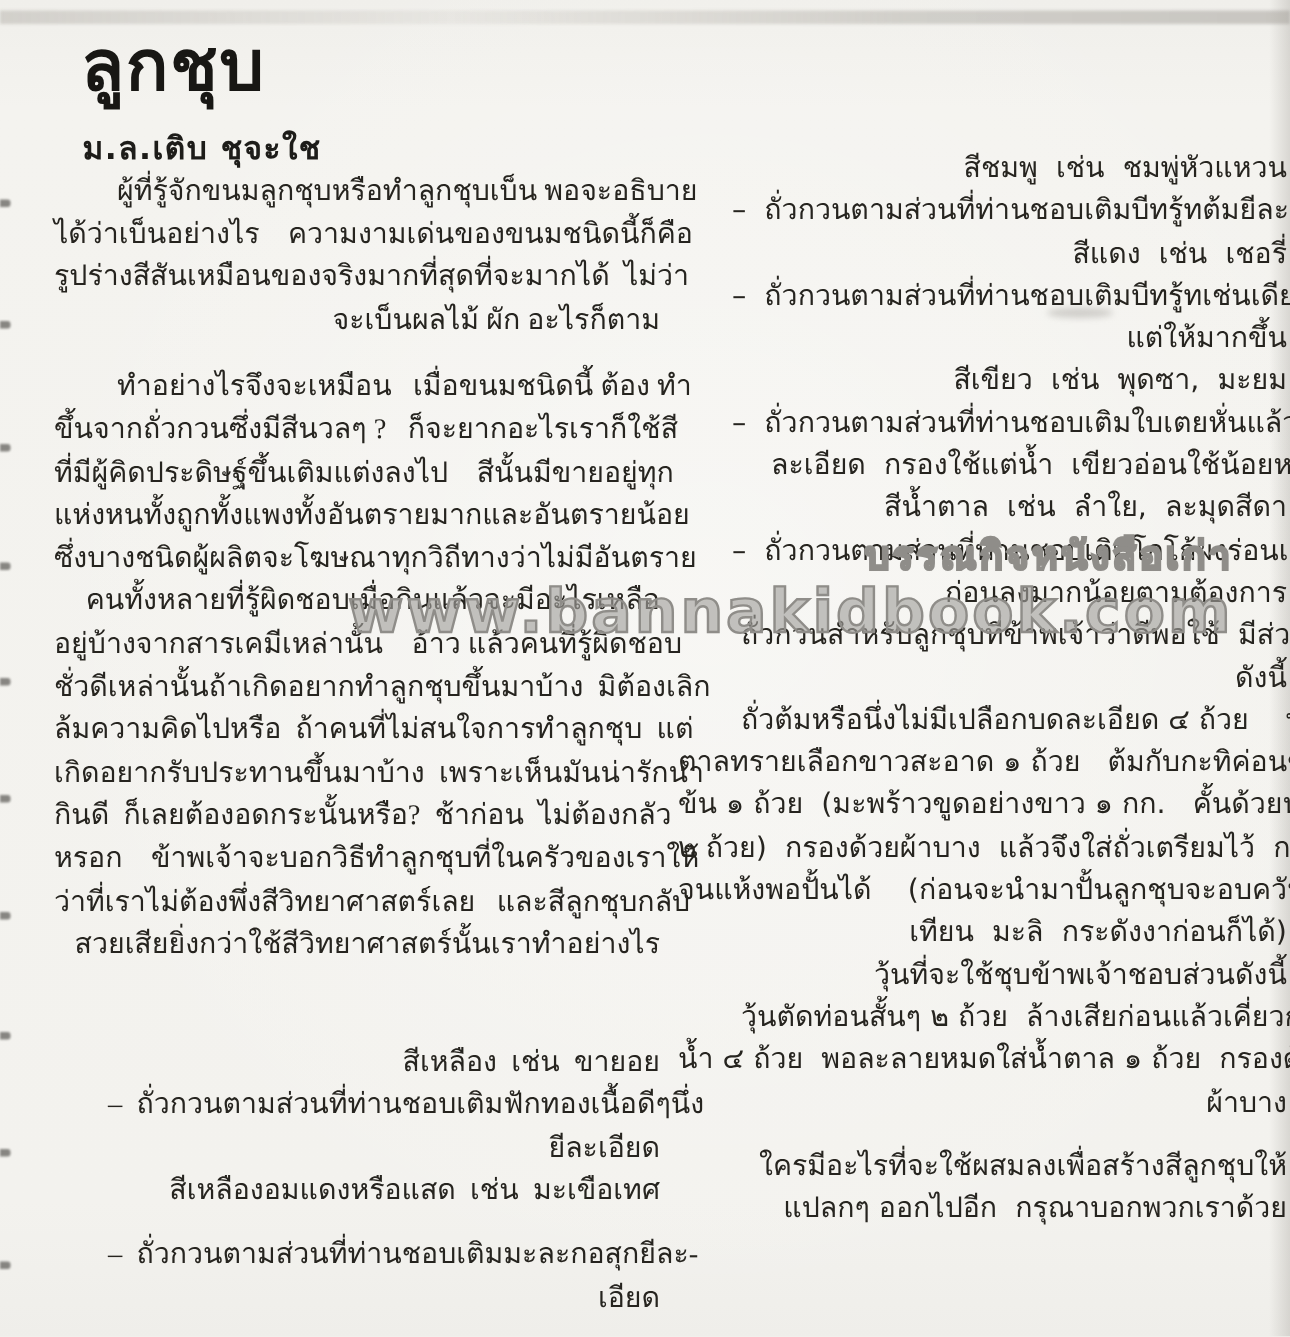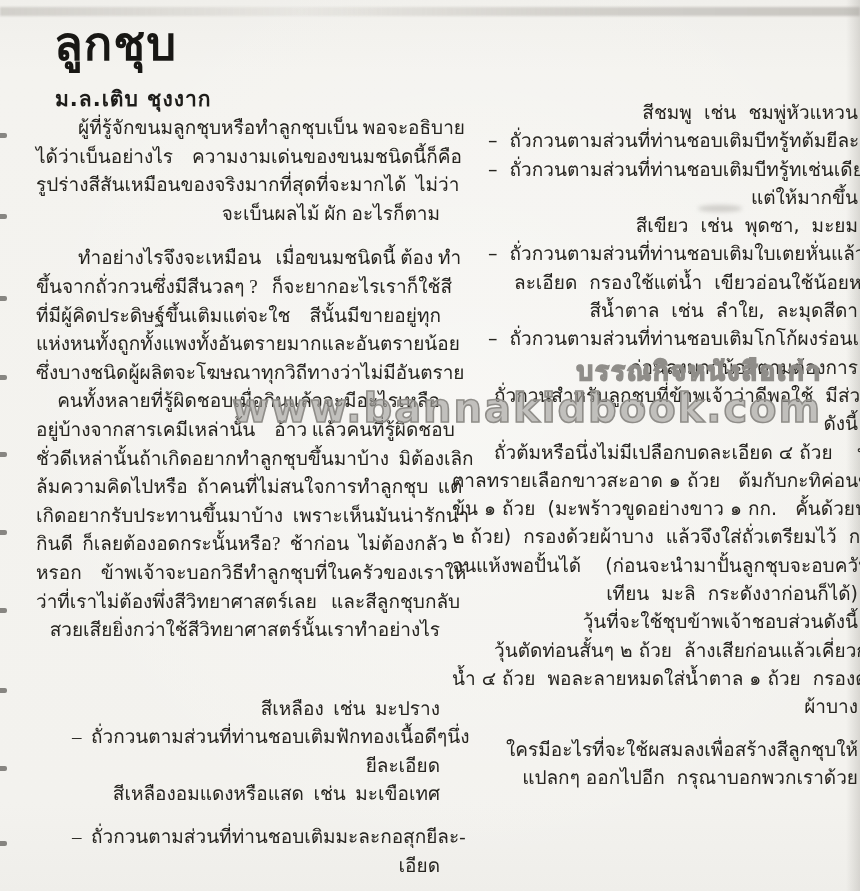--- a/index.html
+++ b/index.html
@@ -83,54 +83,55 @@
   <div class="edge-tick" style="top:296px"></div>
   <div class="edge-tick" style="top:375px"></div>
   <div class="edge-tick" style="top:452px"></div>
   <div class="edge-tick" style="top:530px"></div>
   <div class="edge-tick" style="top:608px"></div>
   <div class="edge-tick" style="top:688px"></div>
   <div class="edge-tick" style="top:766px"></div>
   <div class="edge-tick" style="top:841px"></div>
 
   <h1 class="title">ลูกชุบ</h1>
-  <div class="author">ม.ล.เติบ  ชุงงาก</div>
+  <div class="author">ม.ล.เติบ  ชุจะใช</div>
 
   <div class="col col-left">
       <div class="ln in">ผู้ที่รู้จักขนมลูกชุบหรือทำลูกชุบเบ็น พอจะอธิบาย</div>
       <div class="ln">ได้ว่าเบ็นอย่างไร    ความงามเด่นของขนมชนิดนี้ก็คือ</div>
       <div class="ln">รูปร่างสีสันเหมือนของจริงมากที่สุดที่จะมากได้  ไม่ว่า</div>
       <div class="ln">จะเบ็นผลไม้ ผัก อะไรก็ตาม</div>
       <div class="ln gap-sm">&nbsp;</div>
       <div class="ln in">ทำอย่างไรจึงจะเหมือน   เมื่อขนมชนิดนี้ ต้อง ทำ</div>
       <div class="ln">ขึ้นจากถั่วกวนซึ่งมีสีนวลๆ ?   ก็จะยากอะไรเราก็ใช้สี</div>
-      <div class="ln">ที่มีผู้คิดประดิษฐ์ขึ้นเติมแต่จะใช    สีนั้นมีขายอยู่ทุก</div>
+      <div class="ln">ที่มีผู้คิดประดิษฐ์ขึ้นเติมแต่งลงไป    สีนั้นมีขายอยู่ทุก</div>
       <div class="ln">แห่งหนทั้งถูกทั้งแพงทั้งอันตรายมากและอันตรายน้อย</div>
       <div class="ln">ซึ่งบางชนิดผู้ผลิตจะโฆษณาทุกวิถีทางว่าไม่มีอันตราย</div>
       <div class="ln">คนทั้งหลายที่รู้ผิดชอบเมื่อกินแล้วจะมีอะไรเหลือ</div>
       <div class="ln">อยู่บ้างจากสารเคมีเหล่านั้น    อ้าว แล้วคนที่รู้ผิดชอบ</div>
       <div class="ln">ชั่วดีเหล่านั้นถ้าเกิดอยากทำลูกชุบขึ้นมาบ้าง  มิต้องเลิก</div>
       <div class="ln">ล้มความคิดไปหรือ  ถ้าคนที่ไม่สนใจการทำลูกชุบ  แต่</div>
       <div class="ln">เกิดอยากรับประทานขึ้นมาบ้าง  เพราะเห็นมันน่ารักน่า</div>
       <div class="ln">กินดี  ก็เลยต้องอดกระนั้นหรือ?  ช้าก่อน  ไม่ต้องกลัว</div>
       <div class="ln">หรอก    ข้าพเจ้าจะบอกวิธีทำลูกชุบที่ในครัวของเราให้</div>
       <div class="ln">ว่าที่เราไม่ต้องพึ่งสีวิทยาศาสตร์เลย   และสีลูกชุบกลับ</div>
       <div class="ln">สวยเสียยิ่งกว่าใช้สีวิทยาศาสตร์นั้นเราทำอย่างไร</div>
       <div class="ln gap-lg">&nbsp;</div>
-      <div class="ln">สีเหลือง  เช่น  มะปราง</div>
+      <div class="ln">สีเหลือง  เช่น  ขายอย</div>
       <div class="ln dash">–  ถั่วกวนตามส่วนที่ท่านชอบเติมฟักทองเนื้อดีๆนึ่ง</div>
       <div class="ln hang">ยีละเอียด</div>
       <div class="ln">สีเหลืองอมแดงหรือแสด  เช่น  มะเขือเทศ</div>
       <div class="ln gap-xs">&nbsp;</div>
       <div class="ln dash">–  ถั่วกวนตามส่วนที่ท่านชอบเติมมะละกอสุกยีละ-</div>
       <div class="ln hang">เอียด</div>
     </div>
   <div class="col col-right">
       <div class="ln">สีชมพู  เช่น  ชมพู่หัวแหวน</div>
       <div class="ln dash">–  ถั่วกวนตามส่วนที่ท่านชอบเติมบีทรู้ทต้มยีละเอียด</div>
+      <div class="ln">สีแดง  เช่น  เชอรี่</div>
       <div class="ln dash">–  ถั่วกวนตามส่วนที่ท่านชอบเติมบีทรู้ทเช่นเดียวกัน</div>
       <div class="ln hang">แต่ให้มากขึ้น</div>
       <div class="ln">สีเขียว  เช่น  พุดซา,  มะยม</div>
       <div class="ln dash">–  ถั่วกวนตามส่วนที่ท่านชอบเติมใบเตยหั่นแล้วบด</div>
       <div class="ln hang">ละเอียด  กรองใช้แต่น้ำ  เขียวอ่อนใช้น้อยหน่อย</div>
       <div class="ln">สีน้ำตาล  เช่น  ลำใย,  ละมุดสีดา</div>
       <div class="ln dash">–  ถั่วกวนตามส่วนที่ท่านชอบเติมโกโก้ผงร่อนเสีย</div>
       <div class="ln hang">ก่อนลงมากน้อยตามต้องการ</div>
       <div class="ln in">ถั่วกวนสำหรับลูกชุบที่ข้าพเจ้าว่าดีพอใช้  มีส่วน</div>
       <div class="ln">ดังนี้</div>

